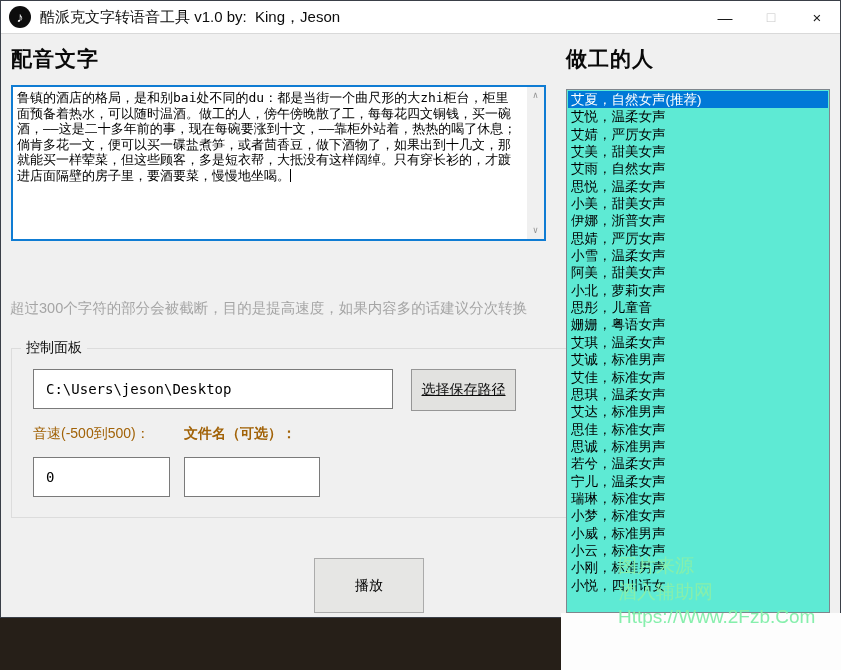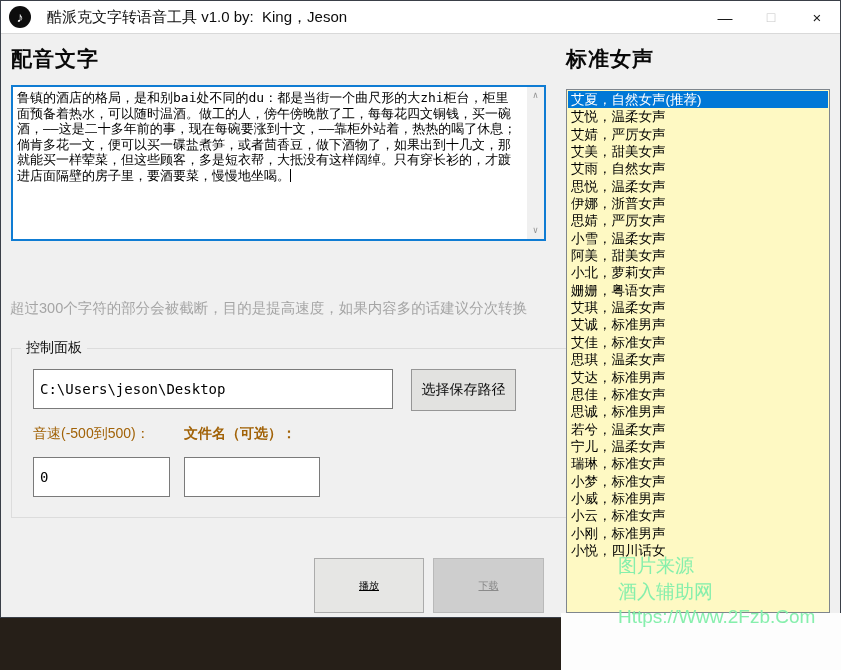--- a/index.html
+++ b/index.html
@@ -16,21 +16,21 @@
   
   .titlebar{
     position:absolute;left:0;top:0;right:0;height:32px;background:#ffffff;
     border-bottom:1px solid #d9d9d9;display:flex;align-items:center;
   }
   .app-icon{
     width:22px;height:22px;margin-left:8px;border-radius:50%;
     background:#0d0d0d;color:#ffffff;display:flex;align-items:center;
     justify-content:center;font-size:14px;line-height:1;flex:0 0 auto;
   }
-  .title{margin-left:16px;font-size:15px;color:#0c0c0c;white-space:pre;}
+  .title{margin-left:9px;font-size:15px;color:#0c0c0c;white-space:pre;}
   .win-btns{margin-left:auto;display:flex;height:100%;}
   .win-btn{
     width:46px;height:100%;display:flex;align-items:center;justify-content:center;
     font-size:15px;color:#1a1a1a;cursor:default;
   }
   .win-btn.max{color:#c7c7c7;font-size:14px;}
   
   .h1{position:absolute;font-size:21px;font-weight:700;color:#090909;letter-spacing:1px;}
   .h1.left{left:10px;top:44px;}
   .h1.right{left:565px;top:44px;}
@@ -56,44 +56,44 @@
     position:absolute;left:10px;top:347px;width:590px;height:170px;
     box-sizing:border-box;border:1px solid #dcdcdc;
   }
   .legend{
     position:absolute;left:9px;top:-10px;background:#f0f0f0;padding:0 5px;
     font-size:14px;color:#111;
   }
   .tb{
     position:absolute;box-sizing:border-box;background:#fff;border:1px solid #7a7a7a;
     font-family:"DejaVu Sans Mono","Liberation Mono",monospace;font-size:14px;color:#000;
-    padding:0 6px;outline:none;
+    padding:0 12px;outline:none;
   }
   .path-input{left:21px;top:20px;width:360px;height:40px;}
   .choose-btn{
     position:absolute;left:399px;top:20px;width:103px;height:40px;
     background:#e2e2e0;border:1px solid #969696;font-size:14px;color:#0a0a0a;
-    display:flex;align-items:center;justify-content:center;
+    display:flex;align-items:center;justify-content:center;text-decoration:underline;
   }
   .fld-label{position:absolute;font-size:14px;color:#a16207;}
   .speed-label{left:21px;top:76px;}
   .file-label{left:172px;top:76px;font-weight:bold;}
   .speed-input{left:21px;top:108px;width:137px;height:40px;}
   .file-input{left:172px;top:108px;width:136px;height:40px;}
   
   .action-btn{
     position:absolute;display:flex;align-items:center;justify-content:center;
-    font-size:10px;box-sizing:border-box;text-decoration:underline;
+    font-size:14px;box-sizing:border-box;
   }
   .play-btn{left:313px;top:557px;width:110px;height:55px;background:#e6e6e4;border:1px solid #ababab;color:#000;}
   .download-btn{left:432px;top:557px;width:111px;height:55px;background:#cecece;border:1px solid #b9b9b9;color:#8b8b8b;}
   
   .listbox{
     position:absolute;left:565px;top:88px;width:264px;height:524px;
-    box-sizing:border-box;background:#fef9c3;border:1px solid #7f868d;
+    box-sizing:border-box;background:#5eead4;border:1px solid #7f868d;
     padding:1px;overflow:hidden;
   }
   .voice-item{
     height:17.35px;line-height:17.35px;font-size:13.5px;color:#000;
     padding-left:3px;white-space:nowrap;overflow:hidden;
   }
   .voice-item.selected{background:#0078d7;color:#ffffff;}
   
   .wm-patch{position:absolute;left:561px;top:613px;width:280px;height:57px;background:#fdfdfd;}
   .watermark{position:absolute;left:618px;top:553px;font-size:19px;line-height:25.5px;color:#86efac;}
@@ -108,21 +108,21 @@
       <div class="app-icon">♪</div>
       <div class="title">酷派克文字转语音工具 v1.0 by:  King，Jeson</div>
       <div class="win-btns">
         <div class="win-btn">—</div>
         <div class="win-btn max">□</div>
         <div class="win-btn">×</div>
       </div>
     </div>
 
     <div class="h1 left">配音文字</div>
-    <div class="h1 right">标准女声</div>
+    <div class="h1 right">做工的人</div>
 
     <div class="textarea">
       <span>鲁镇的酒店的格局，是和别bai处不同的du：都是当街一个曲尺形的大zhi柜台，柜里面预备着热水，可以随时温酒。做工的人，傍午傍晚散了工，每每花四文铜钱，买一碗酒，——这是二十多年前的事，现在每碗要涨到十文，——靠柜外站着，热热的喝了休息；倘肯多花一文，便可以买一碟盐煮笋，或者茴香豆，做下酒物了，如果出到十几文，那就能买一样荤菜，但这些顾客，多是短衣帮，大抵没有这样阔绰。只有穿长衫的，才踱进店面隔壁的房子里，要酒要菜，慢慢地坐喝。</span><span class="caret"></span>
       <div class="vscroll">
         <span class="scroll-arrow">∧</span>
         <span class="scroll-arrow">∨</span>
       </div>
     </div>
 
     <div class="note">超过300个字符的部分会被截断，目的是提高速度，如果内容多的话建议分次转换</div>
@@ -135,34 +135,35 @@
       <div class="choose-btn">选择保存路径</div>
 
       <div class="fld-label speed-label">音速(-500到500)：</div>
       <div class="fld-label file-label">文件名（可选）：</div>
 
       <input class="tb speed-input" type="text" value="0" style="">
       <input class="tb file-input" type="text" value="" style="">
     </div>
 
     <div class="action-btn play-btn">播放</div>
-    <div class="action-btn download-btn">下载</div>
 
     <div class="listbox">
         <div class="voice-item selected">艾夏，自然女声(推荐)</div>
         <div class="voice-item">艾悦，温柔女声</div>
         <div class="voice-item">艾婧，严厉女声</div>
         <div class="voice-item">艾美，甜美女声</div>
         <div class="voice-item">艾雨，自然女声</div>
         <div class="voice-item">思悦，温柔女声</div>
+        <div class="voice-item">小美，甜美女声</div>
         <div class="voice-item">伊娜，浙普女声</div>
         <div class="voice-item">思婧，严厉女声</div>
         <div class="voice-item">小雪，温柔女声</div>
         <div class="voice-item">阿美，甜美女声</div>
         <div class="voice-item">小北，萝莉女声</div>
+        <div class="voice-item">思彤，儿童音</div>
         <div class="voice-item">姗姗，粤语女声</div>
         <div class="voice-item">艾琪，温柔女声</div>
         <div class="voice-item">艾诚，标准男声</div>
         <div class="voice-item">艾佳，标准女声</div>
         <div class="voice-item">思琪，温柔女声</div>
         <div class="voice-item">艾达，标准男声</div>
         <div class="voice-item">思佳，标准女声</div>
         <div class="voice-item">思诚，标准男声</div>
         <div class="voice-item">若兮，温柔女声</div>
         <div class="voice-item">宁儿，温柔女声</div>

